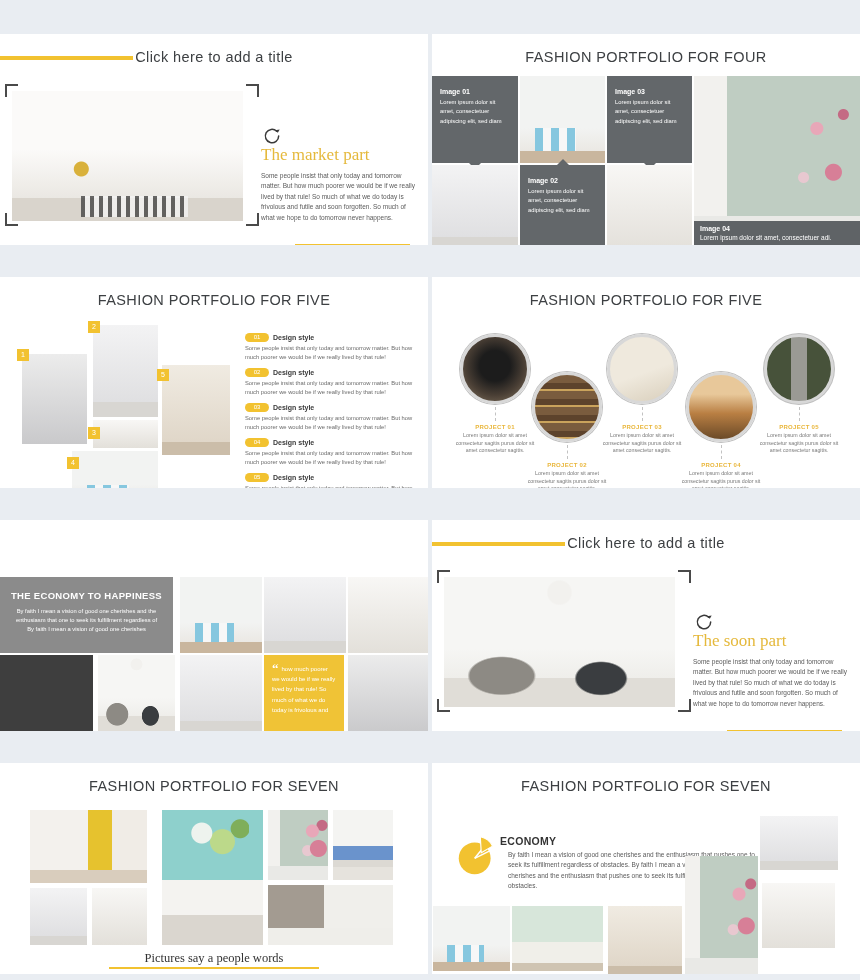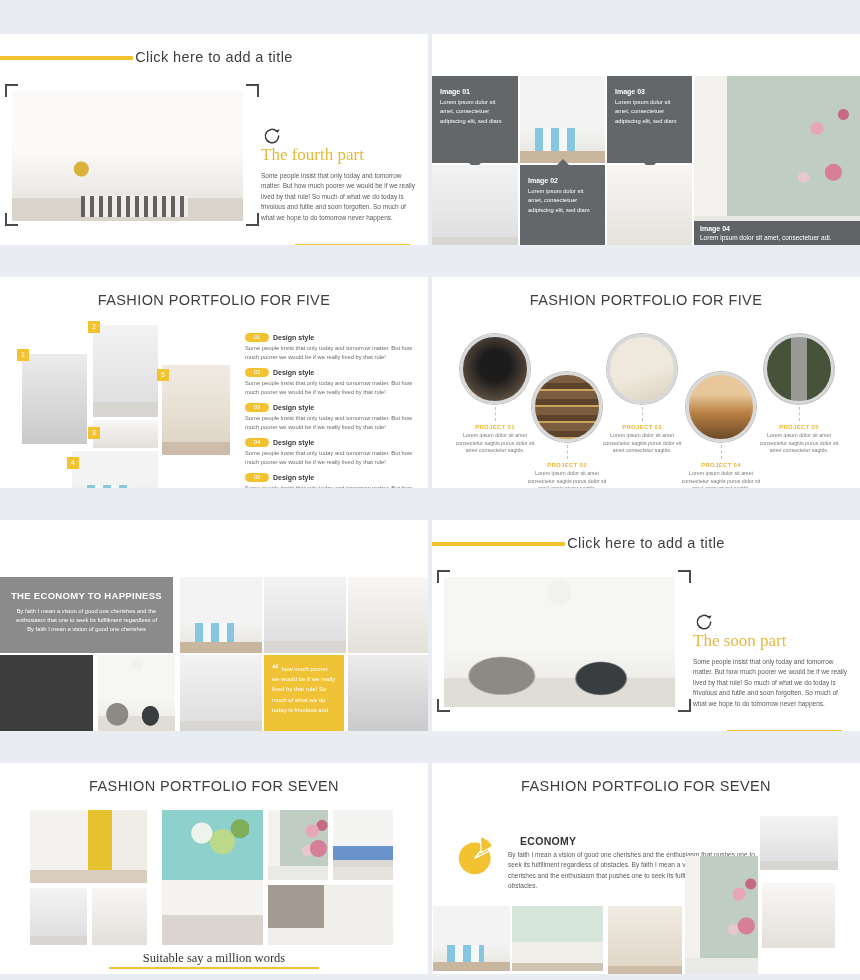--- a/index.html
+++ b/index.html
@@ -125,26 +125,27 @@
     <div class="s-title">Click here to add a title</div>
     <div class="ph g-room1" style="left:12px; top:57px; width:231px; height:130px;"></div>
     <span class="brk tl" style="left:5px; top:50px;"></span>
     <span class="brk tr" style="left:246px; top:50px;"></span>
     <span class="brk bl" style="left:5px; top:179px;"></span>
     <span class="brk br" style="left:246px; top:179px;"></span>
     <svg class="icon-abs" style="left:262px; top:92px;" width="20" height="20" viewBox="0 0 24 24">
       <path d="M20 12a8 8 0 1 1-2.4-5.7" fill="none" stroke="#3a3a3a" stroke-width="1.8" stroke-linecap="round"></path>
       <path d="M20.5 2.8 l-0.3 4.6 -4.4 -1.2 Z" fill="#3a3a3a" transform="rotate(25 18 5)"></path>
     </svg>
-    <div class="serif-h" style="left:261px; top:111px;">The fourth part</div>
+    <div class="serif-h" style="left:261px; top:111px;">The market part</div>
     <div class="body-txt" style="left:261px; top:137px; width:160px;">Some people insist that only today and tomorrow matter. But how much poorer we would be if we really lived by that rule! So much of what we do today is frivolous and futile and soon forgotten. So much of what we hope to do tomorrow never happens.</div>
     <span class="b-line" style="left:295px; top:210px; width:115px;"></span>
   </section>
 
   <section class="slide">
+    <div class="s-title">FASHION PORTFOLIO FOR FOUR</div>
     <div class="cap cap-down" style="left:0; top:42px; width:86px; height:87px;">
       <h4>Image 01</h4>
       <p>Lorem ipsum dolor sit amet, consectetuer adipiscing elit, sed diam</p>
     </div>
     <div class="ph g-white2" style="left:0; top:131px; width:86px; height:86px;"></div>
     <div class="ph g-kids" style="left:88px; top:42px; width:85px; height:87px;"></div>
     <div class="cap cap-up" style="left:88px; top:131px; width:85px; height:86px;">
       <h4>Image 02</h4>
       <p>Lorem ipsum dolor sit amet, consectetuer adipiscing elit, sed diam</p>
     </div>
@@ -280,41 +281,41 @@
 
   <section class="slide">
     <div class="s-title">FASHION PORTFOLIO FOR SEVEN</div>
     <div class="ph g-yellowdoor" style="left:30px; top:47px; width:117px; height:73px;"></div>
     <div class="ph g-white2" style="left:30px; top:125px; width:57px; height:57px;"></div>
     <div class="ph g-white" style="left:92px; top:125px; width:55px; height:57px;"></div>
     <div class="ph g-teal" style="left:162px; top:47px; width:101px; height:135px;"></div>
     <div class="ph g-sage" style="left:268px; top:47px; width:60px; height:70px;"></div>
     <div class="ph g-bluebed" style="left:333px; top:47px; width:60px; height:70px;"></div>
     <div class="ph g-graybed" style="left:268px; top:122px; width:125px; height:60px;"></div>
-    <div class="serif-cap" style="top:188px;">Suitable say a million words</div>
+    <div class="serif-cap" style="top:188px;">Pictures say a people words</div>
     <span class="u-line" style="left:109px; top:204px; width:210px;"></span>
     <div class="small-cap" style="left:40px; right:40px; top:210px;">Suitable for all categories business and personal presentation farmers ensure that we will bring the best of the market to your kimquae ab illo inventore veritatis et.</div>
     <div class="footer" style="top:227px;">
       <span class="lbl">PORTFOLIO POWERPOINT</span>
       <span class="pgsq">24</span>
       <span class="pgdot"></span>
     </div>
   </section>
 
   <section class="slide">
     <div class="s-title">FASHION PORTFOLIO FOR SEVEN</div>
     <svg class="icon-abs" style="left:23px; top:70px;" width="45" height="45" viewBox="0 0 48 48">
       <circle cx="21" cy="27" r="17" fill="#f2c230"></circle>
       <g stroke="#fff" stroke-width="1.6">
         <line x1="21" y1="27" x2="37" y2="19"></line>
         <line x1="21" y1="27" x2="34" y2="11"></line>
       </g>
       <path d="M27 4 A18 18 0 0 1 40 14 L28 21 Z" fill="#f2c230" stroke="#fff" stroke-width="1.2"></path>
     </svg>
-    <div class="eco-h" style="left:88px; top:72px;">ECONOMY</div>
+    <div class="eco-h" style="left:68px; top:72px;">ECONOMY</div>
     <div class="body-txt" style="left:76px; top:87px; width:252px;">By faith I mean a vision of good one cherishes and the enthusiasm that pushes one to seek its fulfillment regardless of obstacles. By faith I mean a vision of good one cherishes and the enthusiasm that pushes one to seek its fulfillment regardless of obstacles.</div>
     <div class="ph g-kids" style="left:1px; top:143px; width:77px; height:65px;"></div>
     <div class="ph g-mint" style="left:80px; top:143px; width:91px; height:65px;"></div>
     <div class="ph g-warm" style="left:176px; top:143px; width:74px; height:70px;"></div>
     <div class="ph g-sage" style="left:253px; top:93px; width:73px; height:127px;"></div>
     <div class="ph g-white2" style="left:328px; top:53px; width:78px; height:54px;"></div>
     <div class="ph g-white" style="left:330px; top:120px; width:73px; height:65px;"></div>
   </section>
 
 </div>

